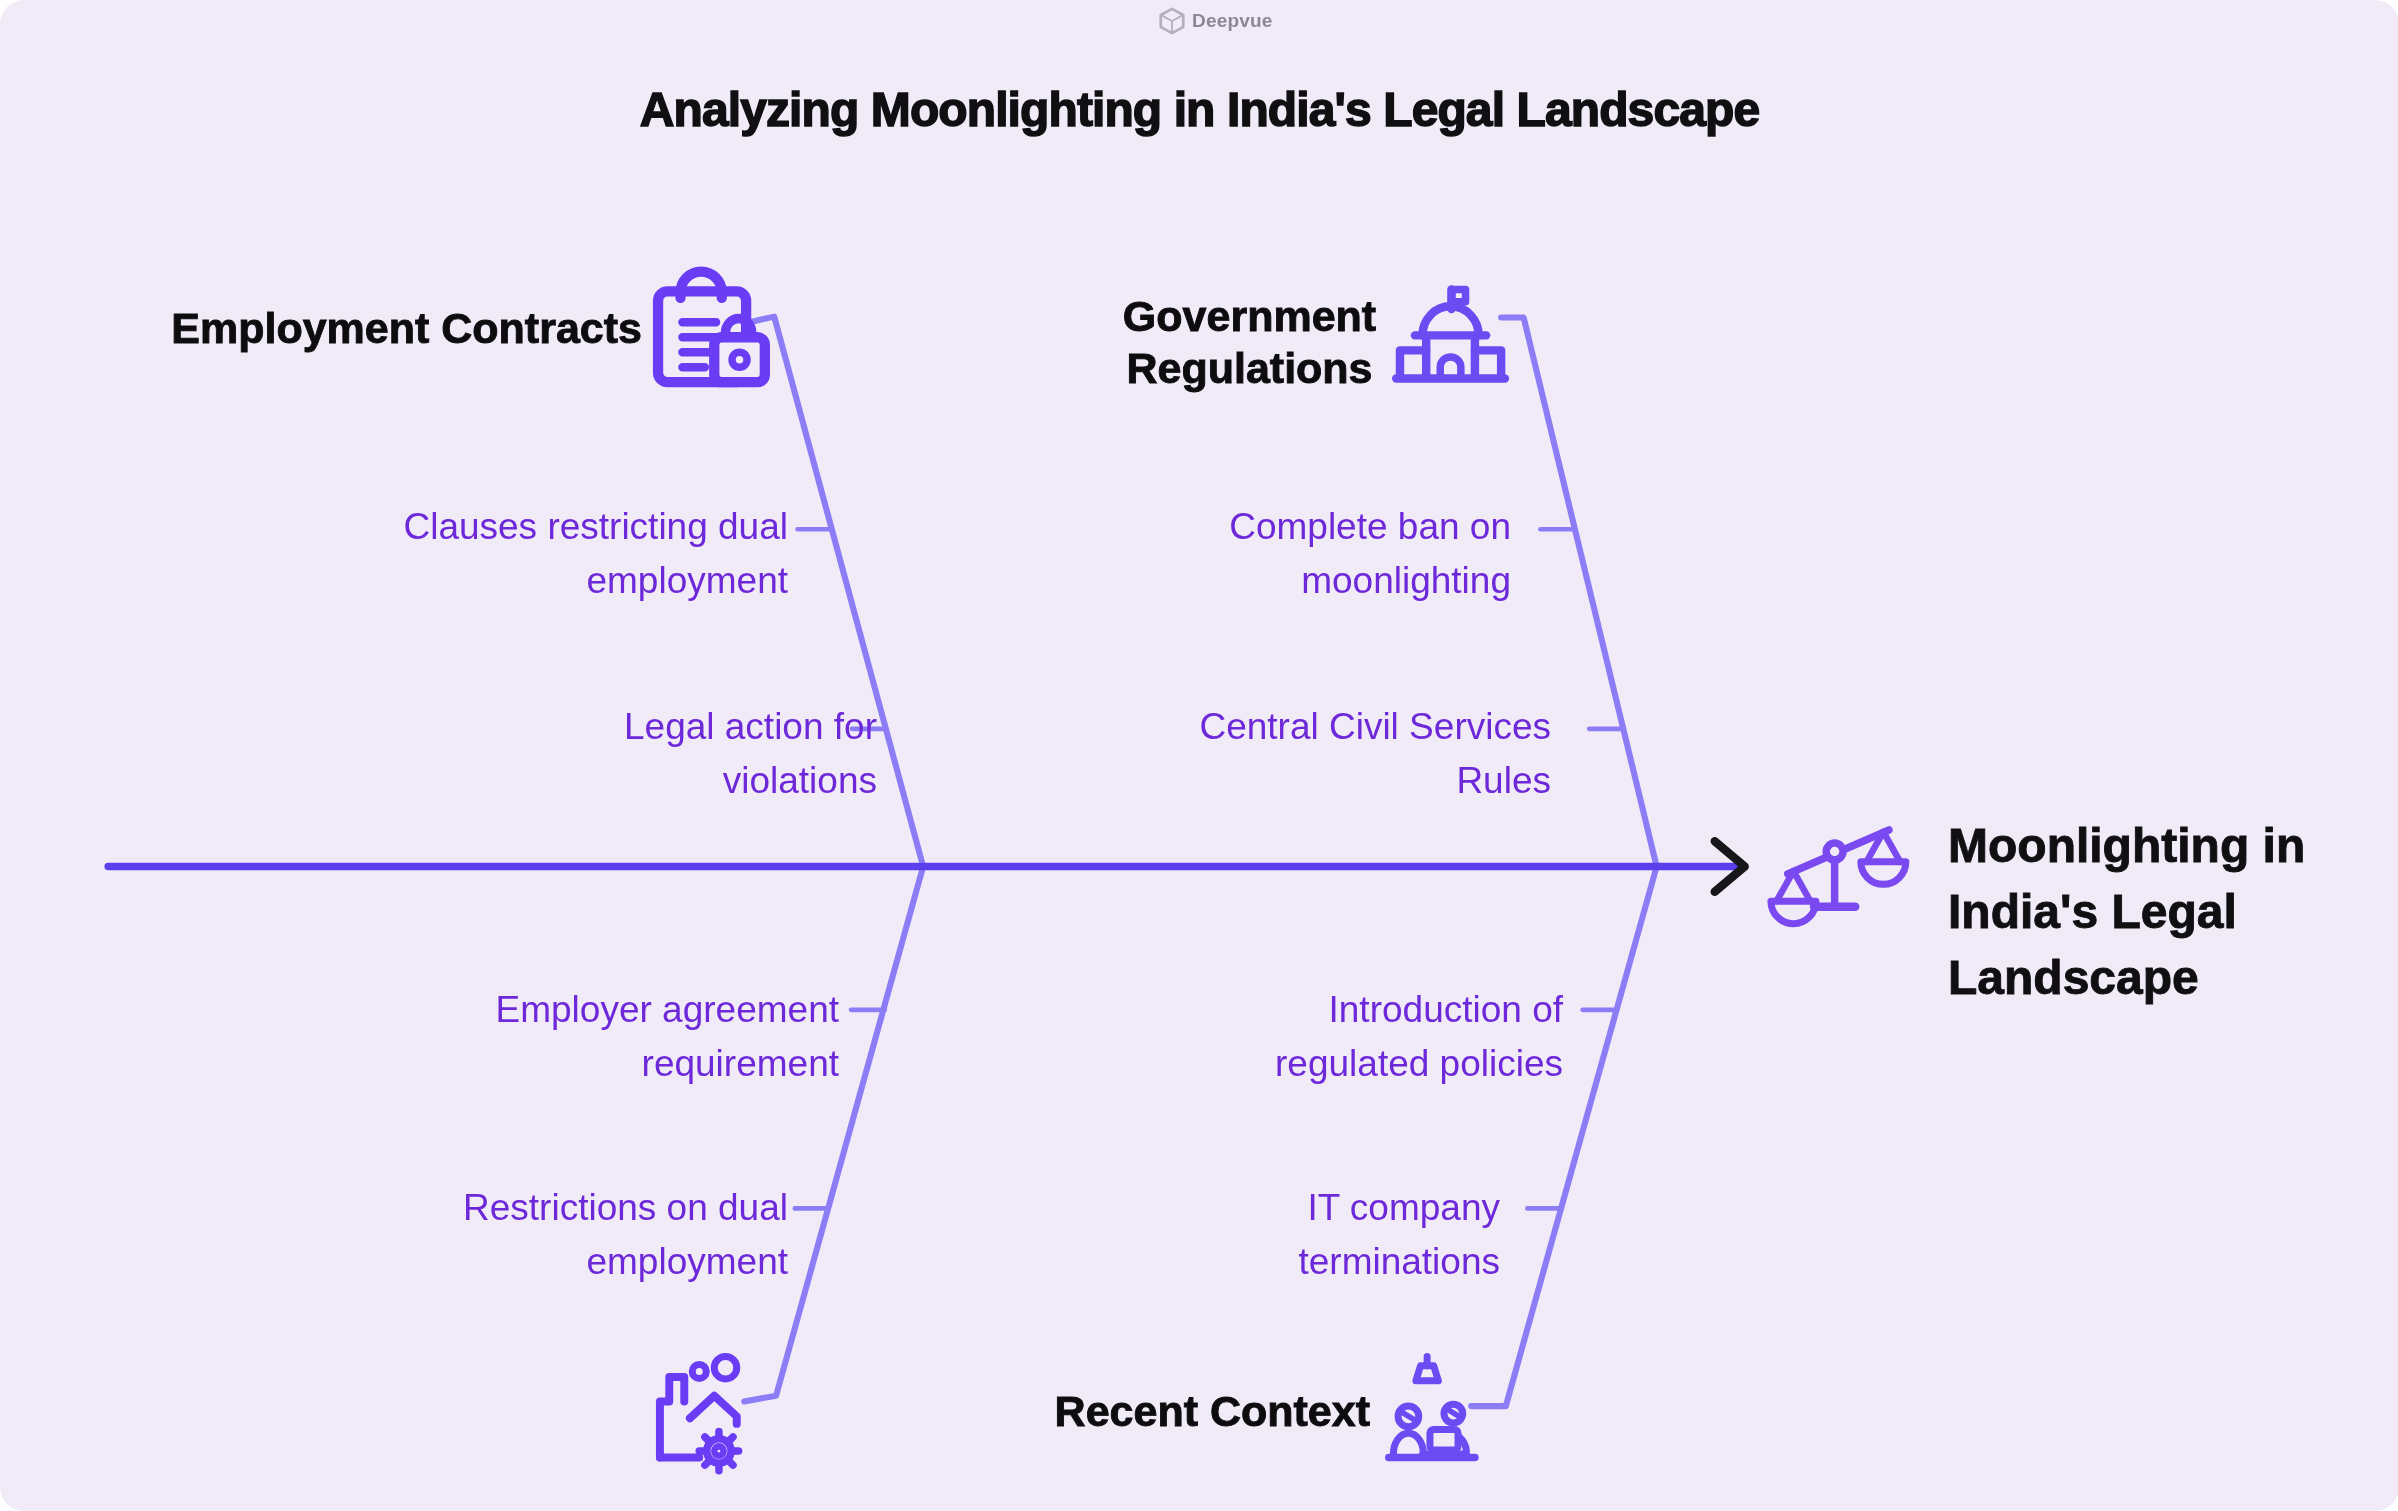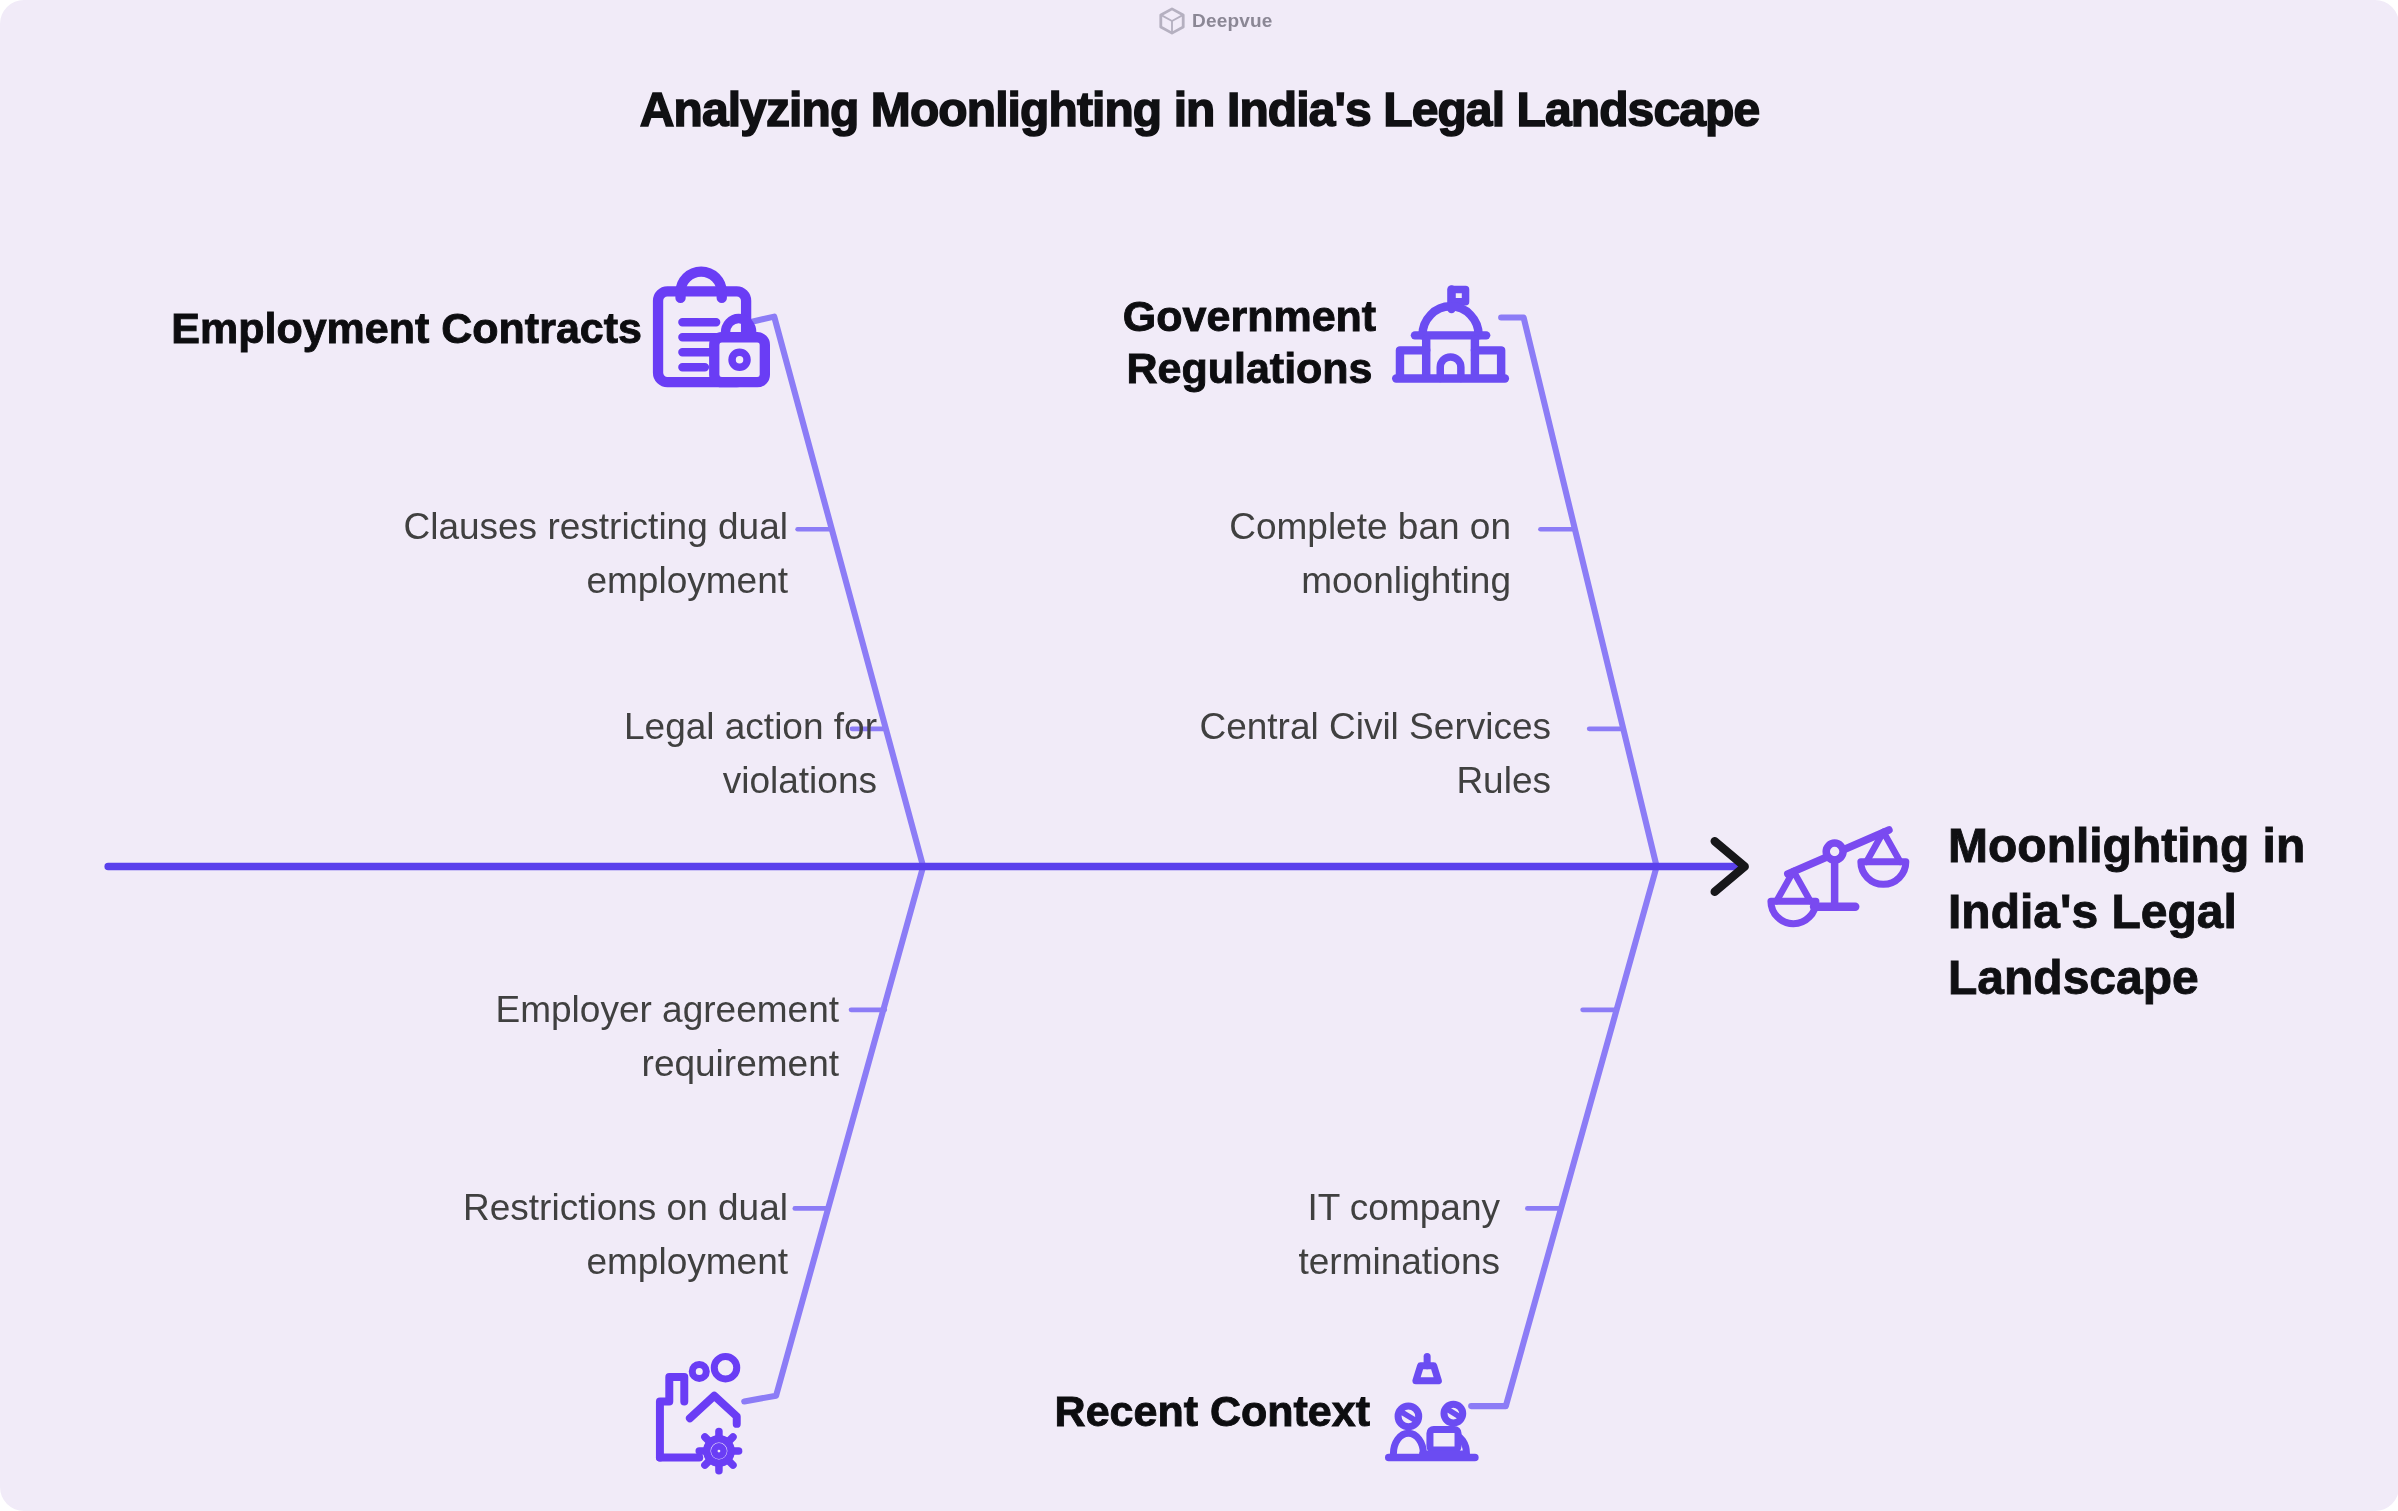--- a/index.html
+++ b/index.html
@@ -25,21 +25,21 @@
     font-size:48px;font-weight:800;letter-spacing:-0.9px;color:#101013;
     -webkit-text-stroke:1.5px #101013;
   }
   .diagram{position:absolute;inset:0;width:2399px;height:1511px;}
   .txt{position:absolute;white-space:pre-line;margin-left:32px;}
   .branch-label{
     font-size:43px;line-height:52px;font-weight:800;color:#0d0d10;
     -webkit-text-stroke:0.9px #0d0d10;
   }
   .item{
-    font-size:37px;line-height:54px;font-weight:400;color:#404040;
+    font-size:37px;line-height:54px;font-weight:400;color:#6d28d9;
     text-align:right;
   }
   .result-label{
     font-size:48px;line-height:66px;font-weight:800;color:#101013;
     -webkit-text-stroke:0.9px #101013;text-align:left;
   }
   .ta-r{text-align:right}
   .ta-c{text-align:center}
 </style>
 </head>
@@ -165,20 +165,22 @@
   <div class="txt item" style="right:888px;top:500px;">Complete ban on
 moonlighting</div>
   <div class="txt item" style="right:848px;top:700px;">Central Civil Services
 Rules</div>
 
   <div class="txt item" style="right:1560px;top:983px;">Employer agreement
 requirement</div>
   <div class="txt item" style="right:1611px;top:1181px;">Restrictions on dual
 employment</div>
 
+  <div class="txt item" style="right:836px;top:983px;">Introduction of
+regulated policies</div>
   <div class="txt item" style="right:899px;top:1181px;">IT company
 terminations</div>
 
   <div class="txt result-label" style="left:1916px;top:813px;width:450px;">Moonlighting in
 India's  Legal
 Landscape</div>
 
 </div>
 
 

